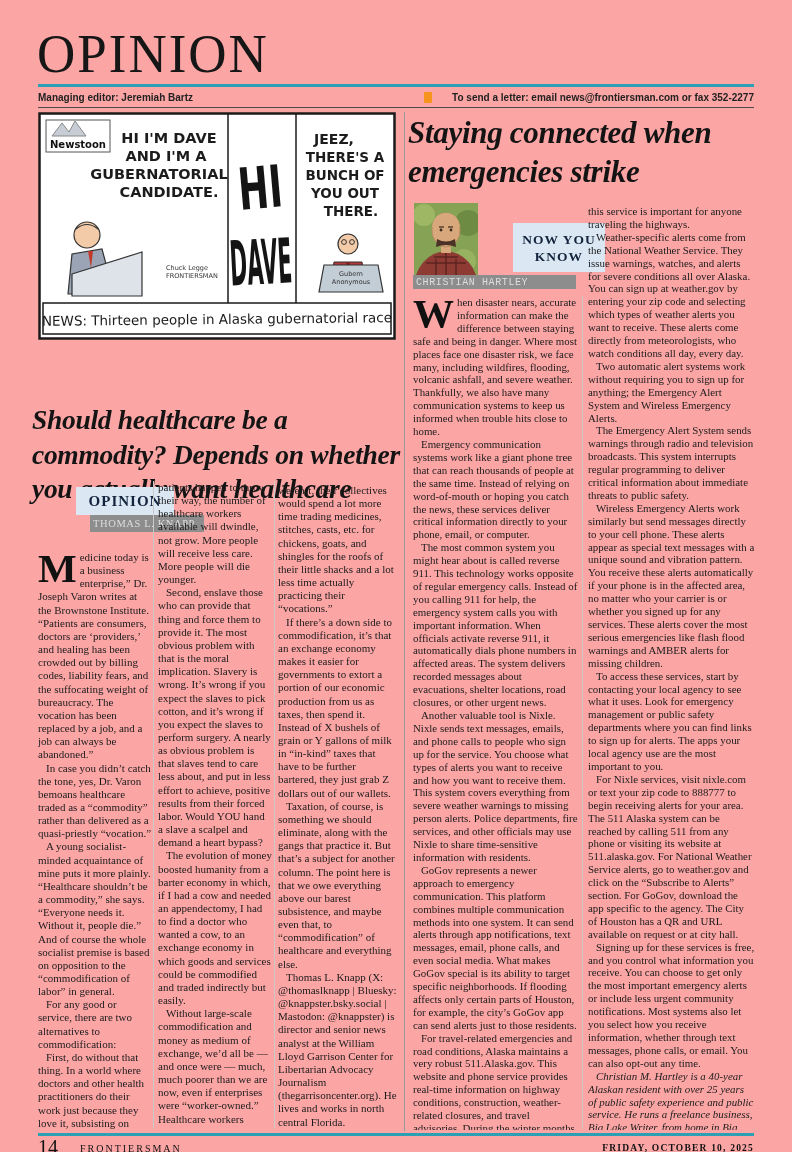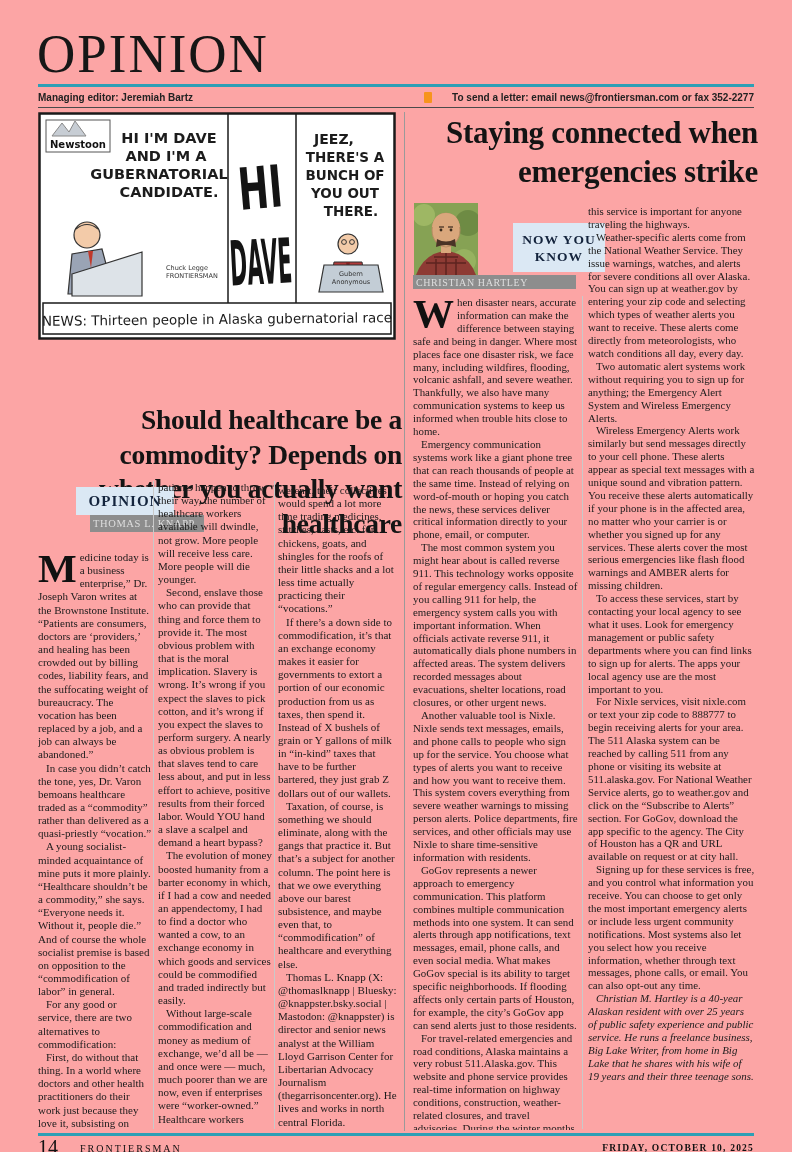--- a/index.html
+++ b/index.html
@@ -8,21 +8,21 @@
 
   
   .masthead{font-family:"Liberation Serif",serif;font-weight:400;font-size:53px;letter-spacing:2px;color:#161616;line-height:1;transform:scaleY(1.04);transform-origin:top left;}
   .teal-rule{background:#2d9fb5;}
   .meta-row{display:flex;justify-content:space-between;align-items:center;font-family:"Liberation Sans",sans-serif;font-size:10px;font-weight:bold;color:#222;}
   .letters{display:flex;align-items:center;gap:20px;justify-content:space-between;}
   .mail-ic{display:inline-block;width:8px;height:11px;background:#f7941d;border-radius:1px;}
   .thin-rule{background:#4a4a4a;height:1px;}
 
   
-  .headline{text-align:right;font-weight:bold;color:#141414;font-family:"Liberation Serif",serif;}
+  .headline{text-align:left;font-weight:bold;font-style:italic;color:#141414;font-family:"Liberation Serif",serif;}
   .hl-left{font-size:27.5px;line-height:34.5px;letter-spacing:-0.3px;}
   .hl-right{font-size:31px;line-height:39px;letter-spacing:-0.3px;}
 
   
   .blue-box{background:#dbe8f4;display:flex;align-items:center;justify-content:center;font-weight:bold;font-size:15px;letter-spacing:1px;color:#14243d;margin-left:30px;}
   .gray-bar{background:#8d8d8d;color:#dedede;font-size:10.5px;letter-spacing:0.6px;display:flex;align-items:center;padding-left:3px;box-sizing:border-box;}
 
   
   .bodycol{color:#1b1b1b;text-align:left;overflow:hidden;}
   .colL{font-size:11px;line-height:13.15px;}
@@ -158,34 +158,35 @@
     <rect x="27" y="40" width="10" height="10" fill="#d9a77c"></rect>
     <ellipse cx="32" cy="27" rx="14" ry="17" fill="#d9a77c" stroke="#b78b63" stroke-width="1"></ellipse>
     <path d="M18,24 Q20,10 32,10 Q44,10 46,24" fill="#d9a77c"></path>
     <path d="M25,24 L30,24 M34,24 L39,24" stroke="#5a4330" stroke-width="1.5"></path>
     <circle cx="27" cy="27" r="1.4" fill="#3a2c1e"></circle>
     <circle cx="37" cy="27" r="1.4" fill="#3a2c1e"></circle>
     <path d="M23,36 Q32,41 41,36 L42,44 Q32,40 22,44 Z" fill="#4a3326"></path>
   </svg>
 
   <div class="abs blue-box" style="left:483px;top:223px;width:92px;height:49px;font-size:13.5px;line-height:17px;text-align:center;">NOW YOU KNOW</div>
-  <div class="abs gray-bar" style="left:413px;top:275px;width:163px;height:14px;font-size:10px;">CHRISTIAN HARTLEY</div>
+  <div class="abs gray-bar" style="left:413px;top:275px;width:163px;height:14px;font-size:10px;font-family:Liberation Mono, monospace;">CHRISTIAN HARTLEY</div>
 
   <div class="abs bodycol colR" style="left:413px;top:296px;width:165px;height:834px;">
       <p class="bp"><span class="dropcap">W</span>hen disaster nears, accurate information can make the difference between staying safe and being in danger. Where most places face one disaster risk, we face many, including wildfires, flooding, volcanic ashfall, and severe weather. Thankfully, we also have many communication systems to keep us informed when trouble hits close to home.</p>
       <p class="bp ind">Emergency communication systems work like a giant phone tree that can reach thousands of people at the same time. Instead of relying on word-of-mouth or hoping you catch the news, these services deliver critical information directly to your phone, email, or computer.</p>
       <p class="bp ind">The most common system you might hear about is called reverse 911. This technology works opposite of regular emergency calls. Instead of you calling 911 for help, the emergency system calls you with important information. When officials activate reverse 911, it automatically dials phone numbers in affected areas. The system delivers recorded messages about evacuations, shelter locations, road closures, or other urgent news.</p>
       <p class="bp ind">Another valuable tool is Nixle. Nixle sends text messages, emails, and phone calls to people who sign up for the service. You choose what types of alerts you want to receive and how you want to receive them. This system covers everything from severe weather warnings to missing person alerts. Police departments, fire services, and other officials may use Nixle to share time-sensitive information with residents.</p>
       <p class="bp ind">GoGov represents a newer approach to emergency communication. This platform combines multiple communication methods into one system. It can send alerts through app notifications, text messages, email, phone calls, and even social media. What makes GoGov special is its ability to target specific neighborhoods. If flooding affects only certain parts of Houston, for example, the city’s GoGov app can send alerts just to those residents.</p>
       <p class="bp ind">For travel-related emergencies and road conditions, Alaska maintains a very robust 511.Alaska.gov. This website and phone service provides real-time information on highway conditions, construction, weather-related closures, and travel advisories. During the winter months or during severe weather,</p>
     </div>
   <div class="abs bodycol colR" style="left:588px;top:205px;width:167px;height:925px;">
       <p class="bp">this service is important for anyone traveling the highways.</p>
       <p class="bp ind">Weather-specific alerts come from the National Weather Service. They issue warnings, watches, and alerts for severe conditions all over Alaska. You can sign up at weather.gov by entering your zip code and selecting which types of weather alerts you want to receive. These alerts come directly from meteorologists, who watch conditions all day, every day.</p>
       <p class="bp ind">Two automatic alert systems work without requiring you to sign up for anything; the Emergency Alert System and Wireless Emergency Alerts.</p>
+      <p class="bp ind">The Emergency Alert System sends warnings through radio and television broadcasts. This system interrupts regular programming to deliver critical information about immediate threats to public safety.</p>
       <p class="bp ind">Wireless Emergency Alerts work similarly but send messages directly to your cell phone. These alerts appear as special text messages with a unique sound and vibration pattern. You receive these alerts automatically if your phone is in the affected area, no matter who your carrier is or whether you signed up for any services. These alerts cover the most serious emergencies like flash flood warnings and AMBER alerts for missing children.</p>
       <p class="bp ind">To access these services, start by contacting your local agency to see what it uses. Look for emergency management or public safety departments where you can find links to sign up for alerts. The apps your local agency use are the most important to you.</p>
       <p class="bp ind">For Nixle services, visit nixle.com or text your zip code to 888777 to begin receiving alerts for your area. The 511 Alaska system can be reached by calling 511 from any phone or visiting its website at 511.alaska.gov. For National Weather Service alerts, go to weather.gov and click on the “Subscribe to Alerts” section. For GoGov, download the app specific to the agency. The City of Houston has a QR and URL available on request or at city hall.</p>
       <p class="bp ind">Signing up for these services is free, and you control what information you receive. You can choose to get only the most important emergency alerts or include less urgent community notifications. Most systems also let you select how you receive information, whether through text messages, phone calls, or email. You can also opt-out any time.</p>
       <p class="bp ind ital">Christian M. Hartley is a 40-year Alaskan resident with over 25 years of public safety experience and public service. He runs a freelance business, Big Lake Writer, from home in Big Lake that he shares with his wife of 19 years and their three teenage sons.</p>
     </div>
   <div class="abs vrule" style="left:582px;top:296px;height:833px;"></div>
 
   <div class="abs teal-rule" style="left:38px;top:1133px;width:716px;height:3px;"></div>
   <div class="abs folio-num" style="left:38px;top:1136px;">14</div>

